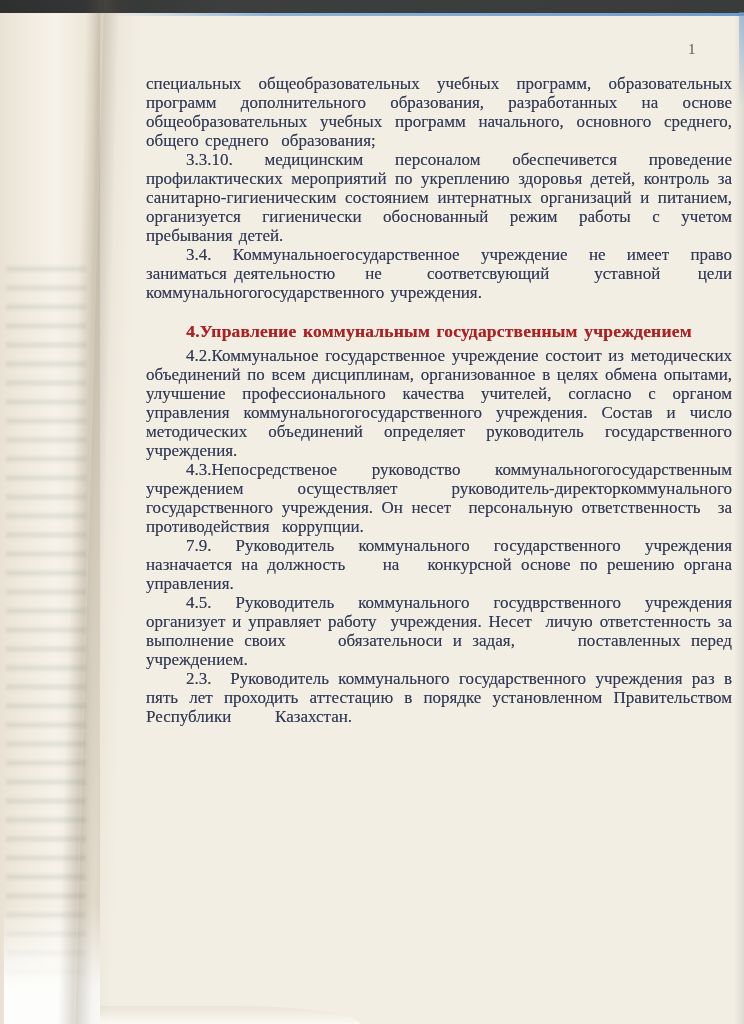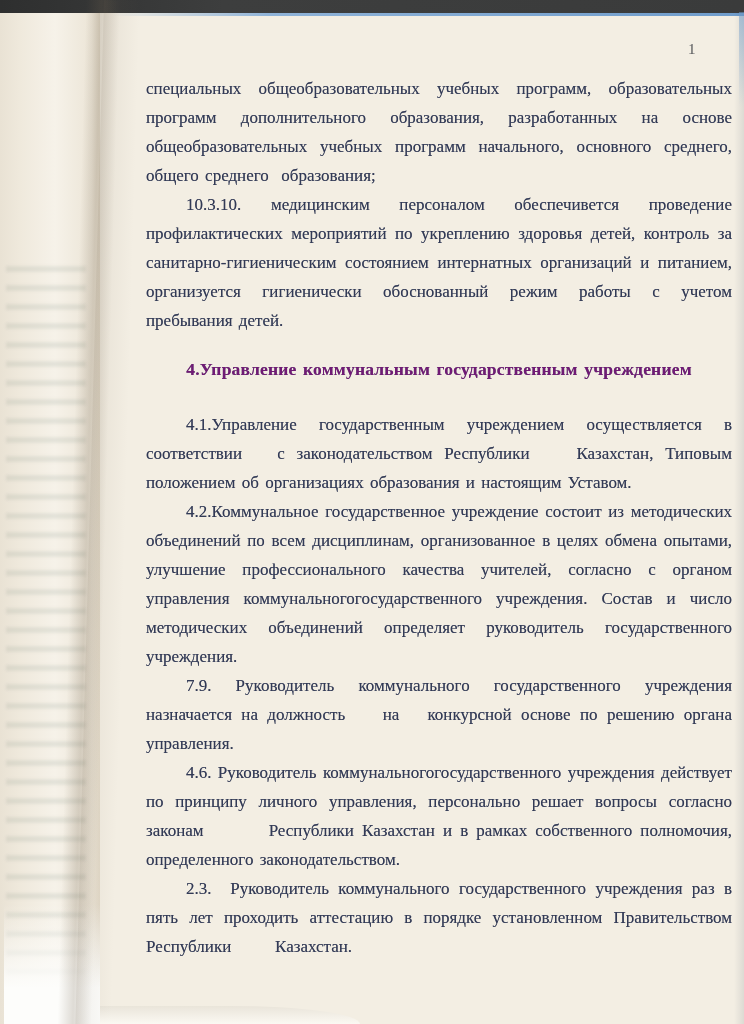--- a/index.html
+++ b/index.html
@@ -64,31 +64,31 @@
     position:absolute;left:100px;bottom:0;width:260px;height:18px;
     background:linear-gradient(to bottom,rgba(0,0,0,0.04),rgba(252,250,244,0.9));
     border-top-right-radius:50% 100%;
   }
   .page-number{
     position:absolute;left:688px;top:41px;
     font-size:15px;color:#55565a;letter-spacing:1px;
   }
   .content{
     position:absolute;left:146px;top:74px;width:586px;
-    font-size:17px;line-height:29px;
+    font-size:17px;line-height:19px;
     color:#323a56;
     text-align:justify;
     word-spacing:2px;
     text-shadow:0 0 .5px rgba(50,58,86,0.55);
   }
   .content p{margin:0;white-space:pre-wrap;}
   .content p.ind{text-indent:40px;}
   .content h2{
     font-size:17.5px;font-weight:700;text-align:center;
-    margin:20px 0 26px;color:#701a75;letter-spacing:.2px;
+    margin:20px 0 5px;color:#b91c1c;letter-spacing:.2px;
     text-shadow:0 0 .6px rgba(30,41,70,0.6);
   }
 </style>
 </head>
 <body>
 
 <div class="scan">
 
   <div class="top-edge"></div>
   <div class="blue-line"></div>
@@ -101,22 +101,23 @@
   <div class="crease-inner"></div>
 
   <div class="right-shadow"></div>
   <div class="right-blue"></div>
   <div class="bottom-curl"></div>
 
   <div class="page-number">1</div>
 
   <div class="content">
     <p>специальных общеобразовательных учебных программ, образовательных программ дополнительного образования, разработанных на основе общеобразовательных учебных программ начального, основного среднего, общего среднего  образования;</p>
-    <p class="ind">10.3.10. медицинским персоналом обеспечивется проведение профилактических мероприятий по укреплению здоровья детей, контроль за санитарно-гигиеническим состоянием интернатных организаций и питанием, организуется гигиенически обоснованный режим работы с учетом пребывания детей.</p>
+    <p class="ind">3.3.10. медицинским персоналом обеспечивется проведение профилактических мероприятий по укреплению здоровья детей, контроль за санитарно-гигиеническим состоянием интернатных организаций и питанием, организуется гигиенически обоснованный режим работы с учетом пребывания детей.</p>
+    <p class="ind">3.4. Коммунальноегосударственное учреждение не имеет право заниматься деятельностю    не      соответсвующий      уставной     цели коммунальногогосударственного учреждения.</p>
     <h2>4.Управление коммунальным государственным учреждением</h2>
-    <p class="ind">4.1.Управление государственным учреждением осуществляется в соответствии   с законодательством Республики    Казахстан, Типовым положением об организациях образования и настоящим Уставом.</p>
     <p class="ind">4.2.Коммунальное государственное учреждение состоит из методических объединений по всем дисциплинам, организованное в целях обмена опытами, улучшение профессионального качества учителей, согласно с органом  управления коммунальногогосударственного учреждения. Состав и число методических объединений определяет руководитель государственного учреждения.</p>
+    <p class="ind">4.3.Непосредственое руководство коммунальногогосударственным учреждением осуществляет руководитель-директоркоммунального государственного учреждения. Он несет  персональную ответственность  за противодействия  коррупции.</p>
     <p class="ind">7.9. Руководитель коммунального государственного учреждения назначается на должность    на   конкурсной основе по решению органа управления.</p>
-    <p class="ind">4.6. Руководитель коммунальногогосударственного учреждения действует по принципу личного управления, персонально решает вопросы согласно законам        Республики Казахстан и в рамках собственного полномочия, определенного законодательством.</p>
+    <p class="ind">4.5. Руководитель коммунального госудврственного учреждения организует и управляет работу  учреждения. Несет  личую ответстенность за выполнение своих     обязательноси и задая,      поставленных перед учреждением.</p>
     <p class="ind">2.3.  Руководитель коммунального государственного учреждения раз в пять лет проходить аттестацию в порядке установленном Правительством Республики       Казахстан.</p>
   </div>
 
 </div>
 
 </body></html>

